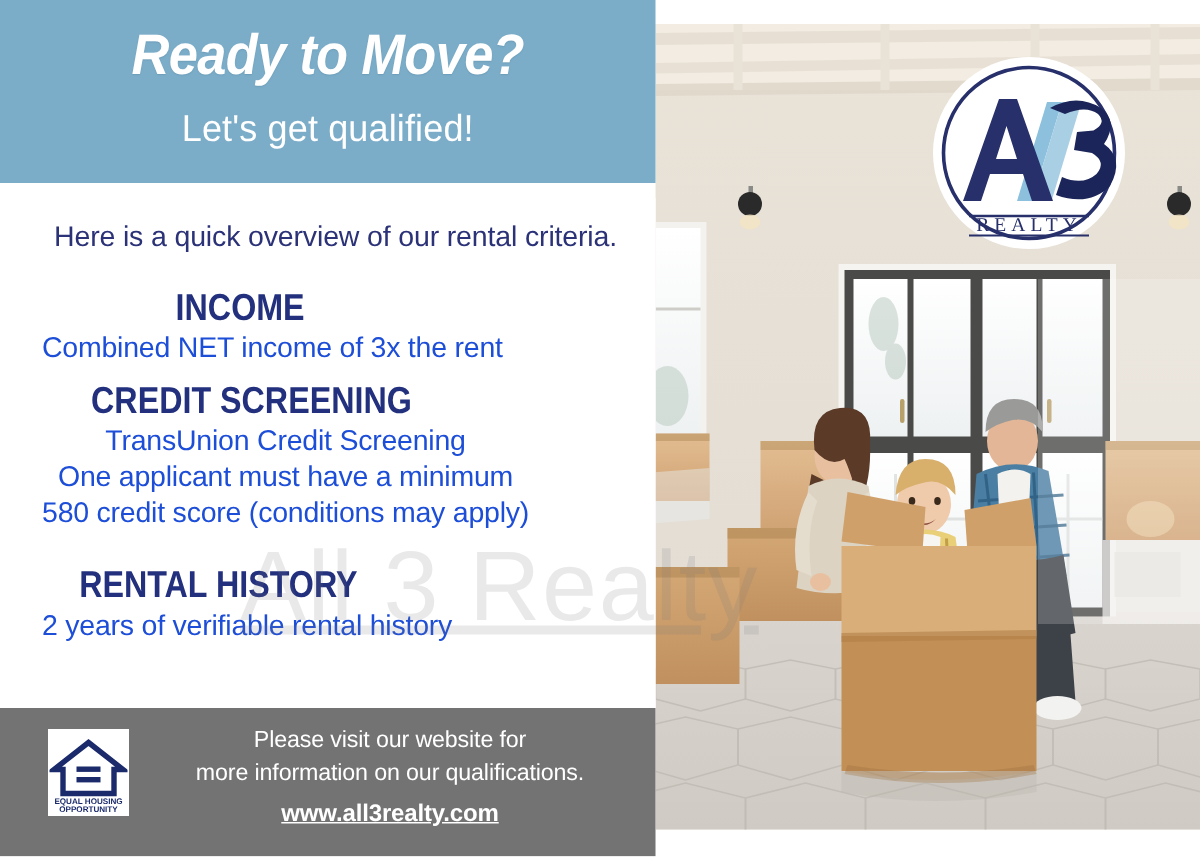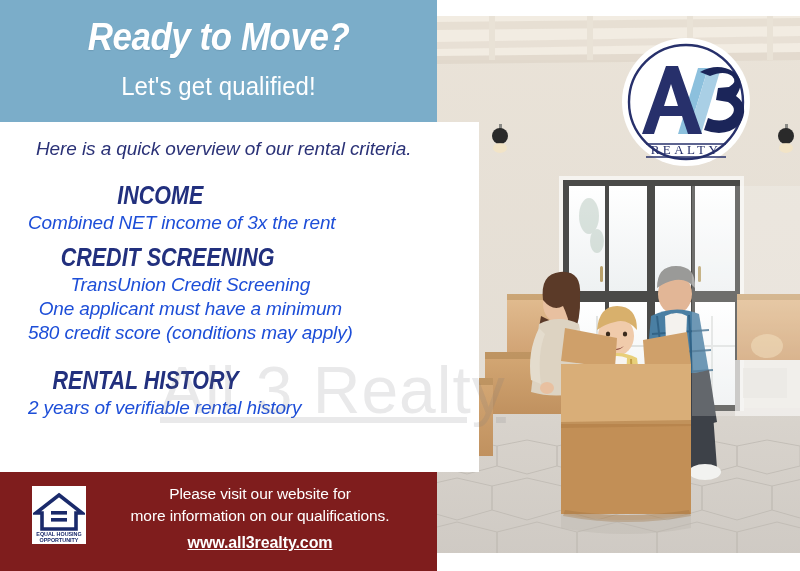--- a/index.html
+++ b/index.html
@@ -88,26 +88,25 @@
     white-space: nowrap;
     pointer-events: none;
     z-index: 6;
     text-decoration: underline;
   }
 
   
   .body-area {
     position: absolute;
     left: 0;
-    top: 122px;
-    width: 479px;
+    top: 132px;
+    width: 437px;
     height: 350px;
     background: #ffffff;
     z-index: 3;
-    font-style: italic;
   }
   .intro {
     position: absolute;
     left: 36px;
     top: 16px;
     font-size: 19px;
     color: #2b3277;
     letter-spacing: -0.1px;
   }
   .section { position: absolute; left: 28px; text-align: center; }
@@ -133,21 +132,21 @@
     letter-spacing: -0.15px;
   }
 
   
   .footer {
     position: absolute;
     left: 0;
     top: 472px;
     width: 437px;
     height: 99px;
-    background: #7f1d1d;
+    background: #737373;
     z-index: 7;
   }
   .eho {
     position: absolute;
     left: 32px;
     top: 14px;
     width: 52px;
     height: 56px;
     background: #ffffff;
     border: 1px solid #ffffff;

